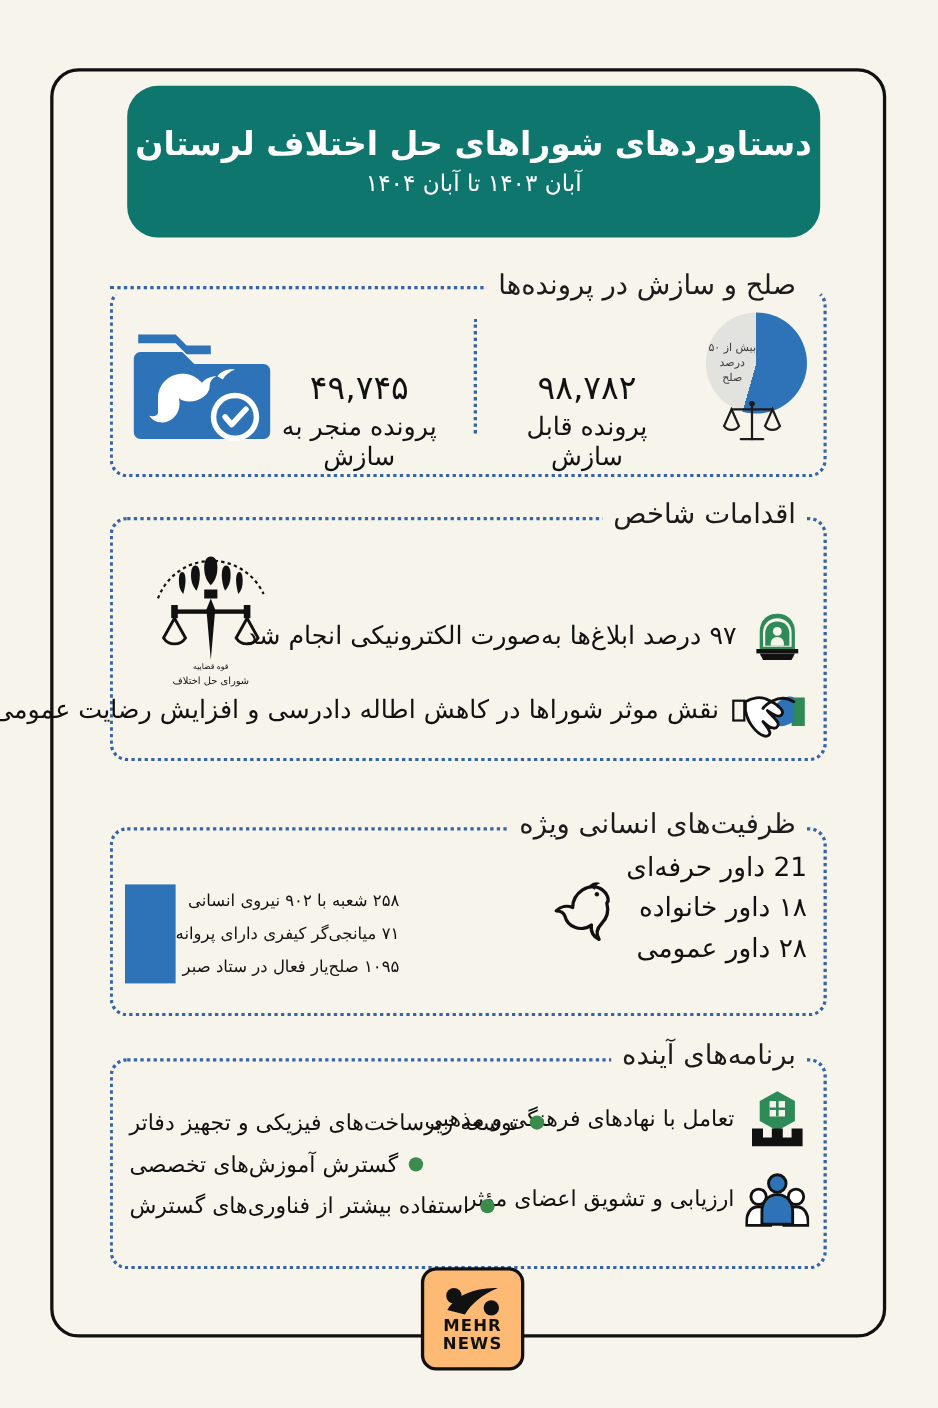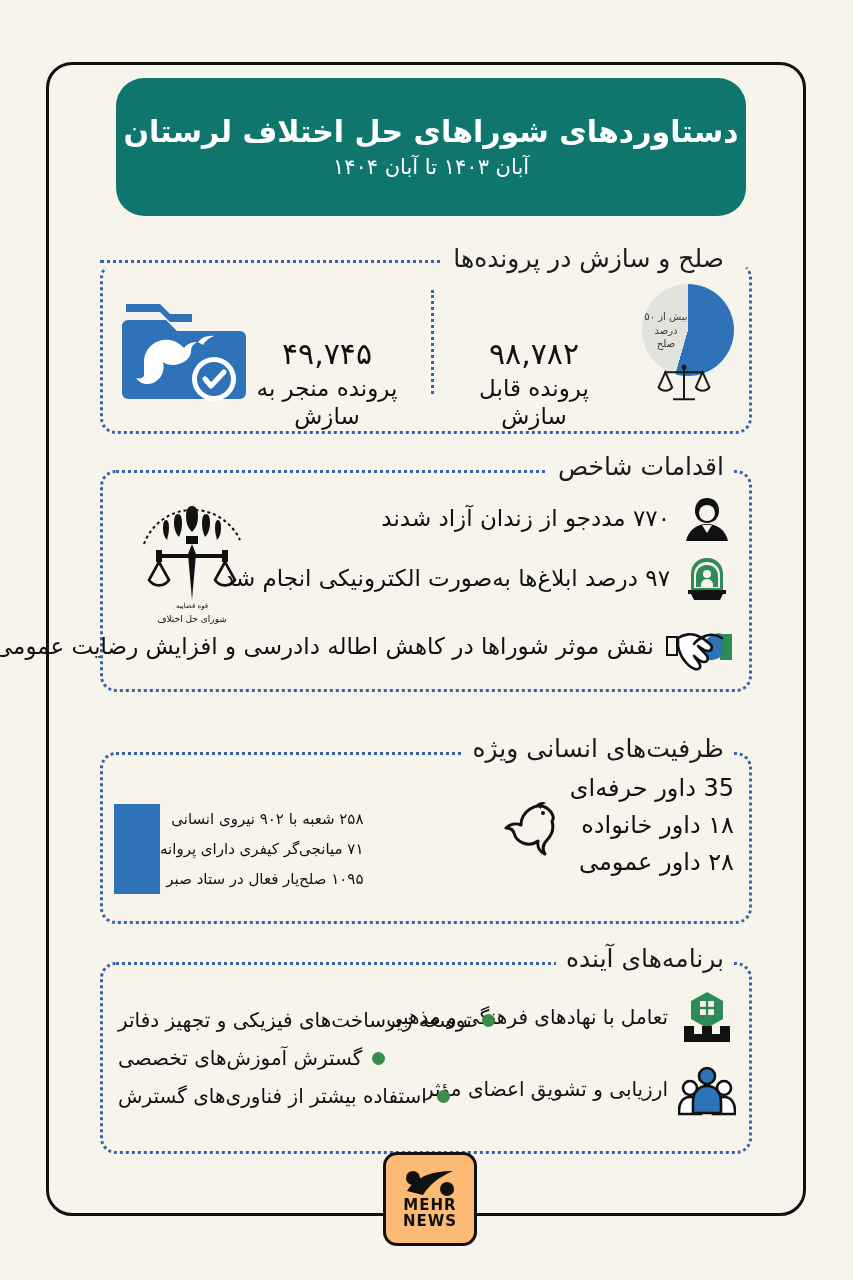--- a/index.html
+++ b/index.html
@@ -301,29 +301,20 @@
         <path d="M87 93 l6 7 l13 -14" stroke="#FFFFFF" stroke-width="5" fill="none" stroke-linecap="round" stroke-linejoin="round"></path>
       </svg>
     </div>
   </div>
 
   <div class="section" id="sec2">
     <div class="dotbox"></div>
     <div class="sec-head">اقدامات شاخص</div>
 
     <div class="sec-body">
-      <div class="s2-row" id="s2-row1">
-        <svg class="s2-ico" viewBox="0 0 54 54">
-          <path d="M27 6 c-8 0 -12 6 -12 13 c0 7 5 12 12 12 c7 0 12 -5 12 -12 c0 -7 -4 -13 -12 -13 z" fill="#111"></path>
-          <circle cx="27" cy="21" r="8" fill="#F7F4EC"></circle>
-          <path d="M27 32 c-11 0 -19 7 -21 17 h42 c-2 -10 -10 -17 -21 -17 z" fill="#111"></path>
-          <path d="M22 33 l5 8 l5 -8 z" fill="#F7F4EC"></path>
-        </svg>
-        <div class="s2-text">۷۷۰ مددجو از زندان آزاد شدند</div>
-      </div>
 
       <div class="s2-row" id="s2-row2">
         <svg class="s2-ico" viewBox="0 0 54 54">
           <path d="M27 6 c-10 0 -16 7 -16 16 v16 h32 v-16 c0 -9 -6 -16 -16 -16 z" fill="#2E8B57"></path>
           <path d="M27 10 c-8 0 -13 6 -13 13 v13 h26 v-13 c0 -7 -5 -13 -13 -13 z" fill="#F7F4EC"></path>
           <path d="M27 13 c-7 0 -11 5 -11 11 v11 h22 v-11 c0 -6 -4 -11 -11 -11 z" fill="#2E8B57"></path>
           <circle cx="27" cy="22" r="4" fill="#F7F4EC"></circle>
           <path d="M27 27 c-4 0 -6 3 -6 6 v2 h12 v-2 c0 -3 -2 -6 -6 -6 z" fill="#F7F4EC"></path>
           <rect x="8" y="38" width="38" height="4" fill="#111"></rect>
           <path d="M11 42 h32 l-3 6 h-26 z" fill="#111"></path>
@@ -365,21 +356,21 @@
     </div>
   </div>
 
   <div class="section" id="sec3">
     <div class="dotbox"></div>
     <div class="sec-head">ظرفیت‌های انسانی ویژه</div>
 
     <div class="sec-body">
       <div class="s3-right">
         <div class="s3-list">
-          <div>35 داور حرفه‌ای</div>
+          <div>21 داور حرفه‌ای</div>
           <div>۱۸ داور خانواده</div>
           <div>۲۸ داور عمومی</div>
         </div>
         <svg class="dove-ico" viewBox="0 0 66 62">
           <path d="M56 14 c-5 -4 -12 -4 -18 0 c-6 4 -9 10 -9 16 c-5 -2 -11 -1 -15 3 c4 0 7 2 8 5 c1 4 4 8 9 10 c5 2 11 1 15 -2 c-1 6 2 11 7 13 c-3 -5 -2 -10 2 -14 c5 -5 7 -12 5 -19 c3 -3 0 -9 -4 -12 z" fill="none" stroke="#111" stroke-width="3" stroke-linejoin="round"></path>
           <path d="M44 10 c3 -3 7 -4 10 -2 c-3 1 -5 3 -5 6 z" fill="#111"></path>
           <circle cx="51" cy="18" r="2" fill="#111"></circle>
         </svg>
       </div>
 

